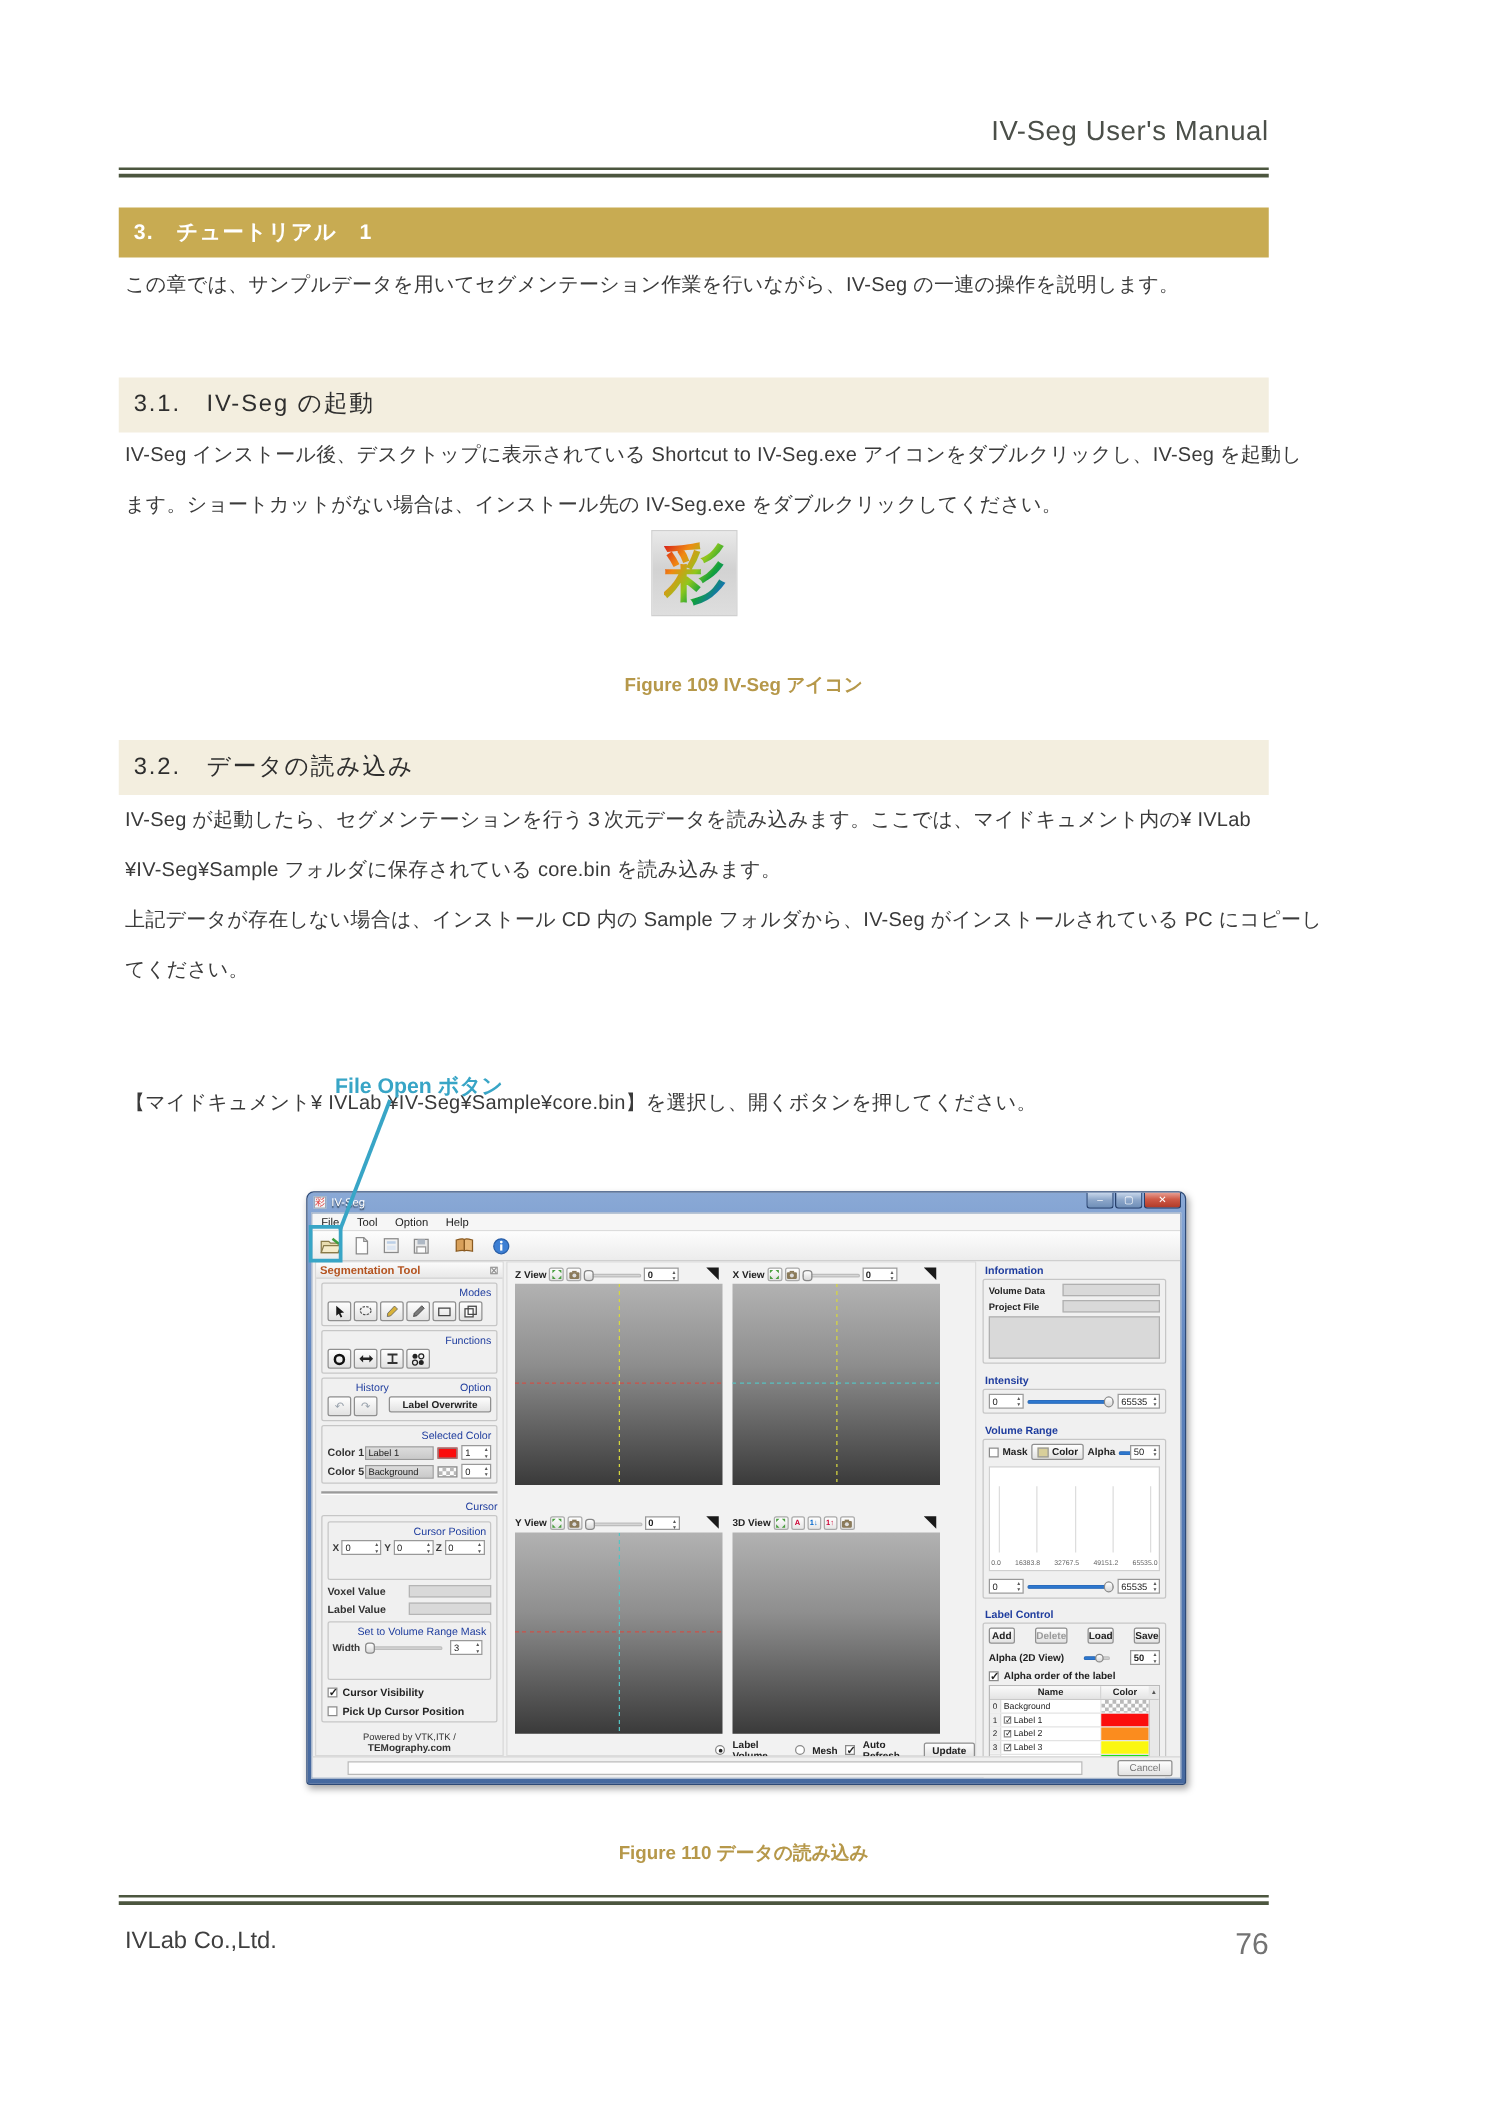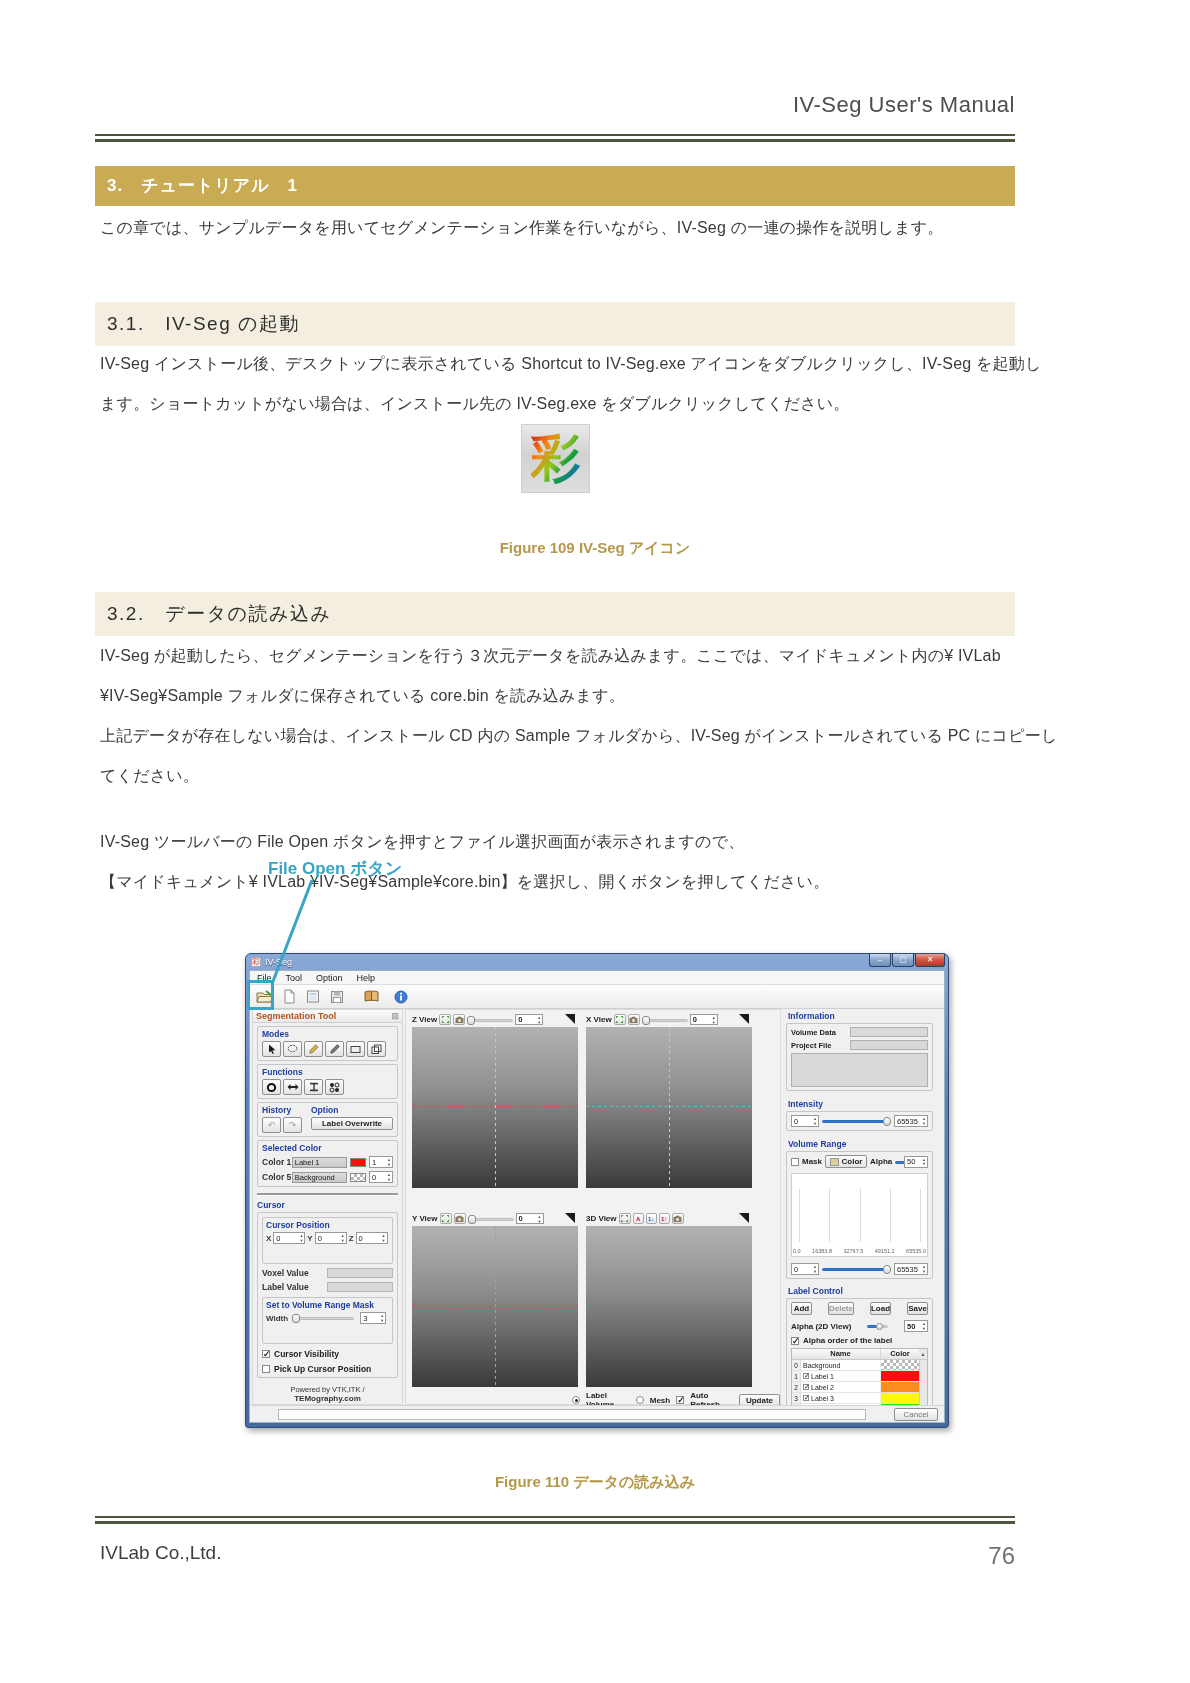--- a/index.html
+++ b/index.html
@@ -63,21 +63,21 @@
 
   .content { position:absolute; left:0; right:0; top:38px; bottom:17px; }
 
   
   .lpanel { position:absolute; left:2px; top:0; bottom:0; width:151px; display:flex; flex-direction:column;
             background:#f0f0f0; border:1px solid #d8d8d8; font-size:8.5px; }
   .lp-head { height:13px; background:linear-gradient(180deg,#fbfbfb,#e8e8e8); border-bottom:1px solid #d0d0d0;
              color:#b4531f; font-weight:bold; font-size:9px; line-height:13px; padding:0 3px; display:flex; justify-content:space-between; }
   .lp-body { flex:1; padding:3px 4px 2px; display:flex; flex-direction:column; }
   .gb { border:1px solid #c6c6c6; border-radius:2px; padding:2px 4px 3px; margin-bottom:3px; background:#f0f0f0; }
-  .nt { color:#1f3d9e; font-weight:bold; font-size:8.5px; margin-bottom:2px; }
+  .nt { color:#1f3d9e; font-weight:normal; font-size:8.5px; margin-bottom:2px;text-align:right; }
   .btnrow { display:flex; gap:2px; }
   .sqbtn { width:19px; height:16px; background:linear-gradient(180deg,#fefefe,#e2e2e2); border:1px solid #8f8f8f;
            border-radius:2px; display:flex; align-items:center; justify-content:center; font-size:9px; color:#333; }
   .hist-opt { display:flex; }
   .hist-col { width:52px; } .opt-col { flex:1; }
   .pushbtn { background:linear-gradient(180deg,#fefefe,#e2e2e2); border:1px solid #8f8f8f; border-radius:2px;
              font-size:8px; text-align:center; color:#222; }
   .lov { width:82px; height:13px; line-height:12px; font-weight:bold; }
   .crow { display:flex; align-items:center; margin-top:3px; }
   .clabel { width:30px; font-weight:bold; color:#333; }
@@ -189,21 +189,20 @@
   <div class="app-icon">
       <span>彩</span>
     </div>
   <div class="fig-caption cap-109">Figure 109 IV-Seg アイコン</div>
 
   <div class="bar-cream bar-32">3.2.　データの読み込み</div>
   <div class="bodyline" style="top:646px;">IV-Seg が起動したら、セグメンテーションを行う３次元データを読み込みます。ここでは、マイドキュメント内の¥ IVLab</div>
   <div class="bodyline" style="top:686px;">¥IV-Seg¥Sample フォルダに保存されている core.bin を読み込みます。</div>
   <div class="bodyline" style="top:726px;">上記データが存在しない場合は、インストール CD 内の Sample フォルダから、IV-Seg がインストールされている PC にコピーし</div>
   <div class="bodyline" style="top:766px;">てください。</div>
-  <div class="bodyline" style="top:832px;">IV-Seg ツールバーの File Open ボタンを押すとファイル選択画面が表示されますので、</div>
   <div class="bodyline" style="top:872px;">【マイドキュメント¥ IVLab ¥IV-Seg¥Sample¥core.bin】を選択し、開くボタンを押してください。</div>
 
   <div class="callout">File Open ボタン</div>
   <svg class="callout-svg" viewBox="0 0 80 112">
     <line x1="62" y1="4" x2="22" y2="108" stroke="#38a5c6" stroke-width="3"></line>
   </svg>
   <div class="hl-box"></div>
 
   <div class="win">
     <div class="titlebar">

